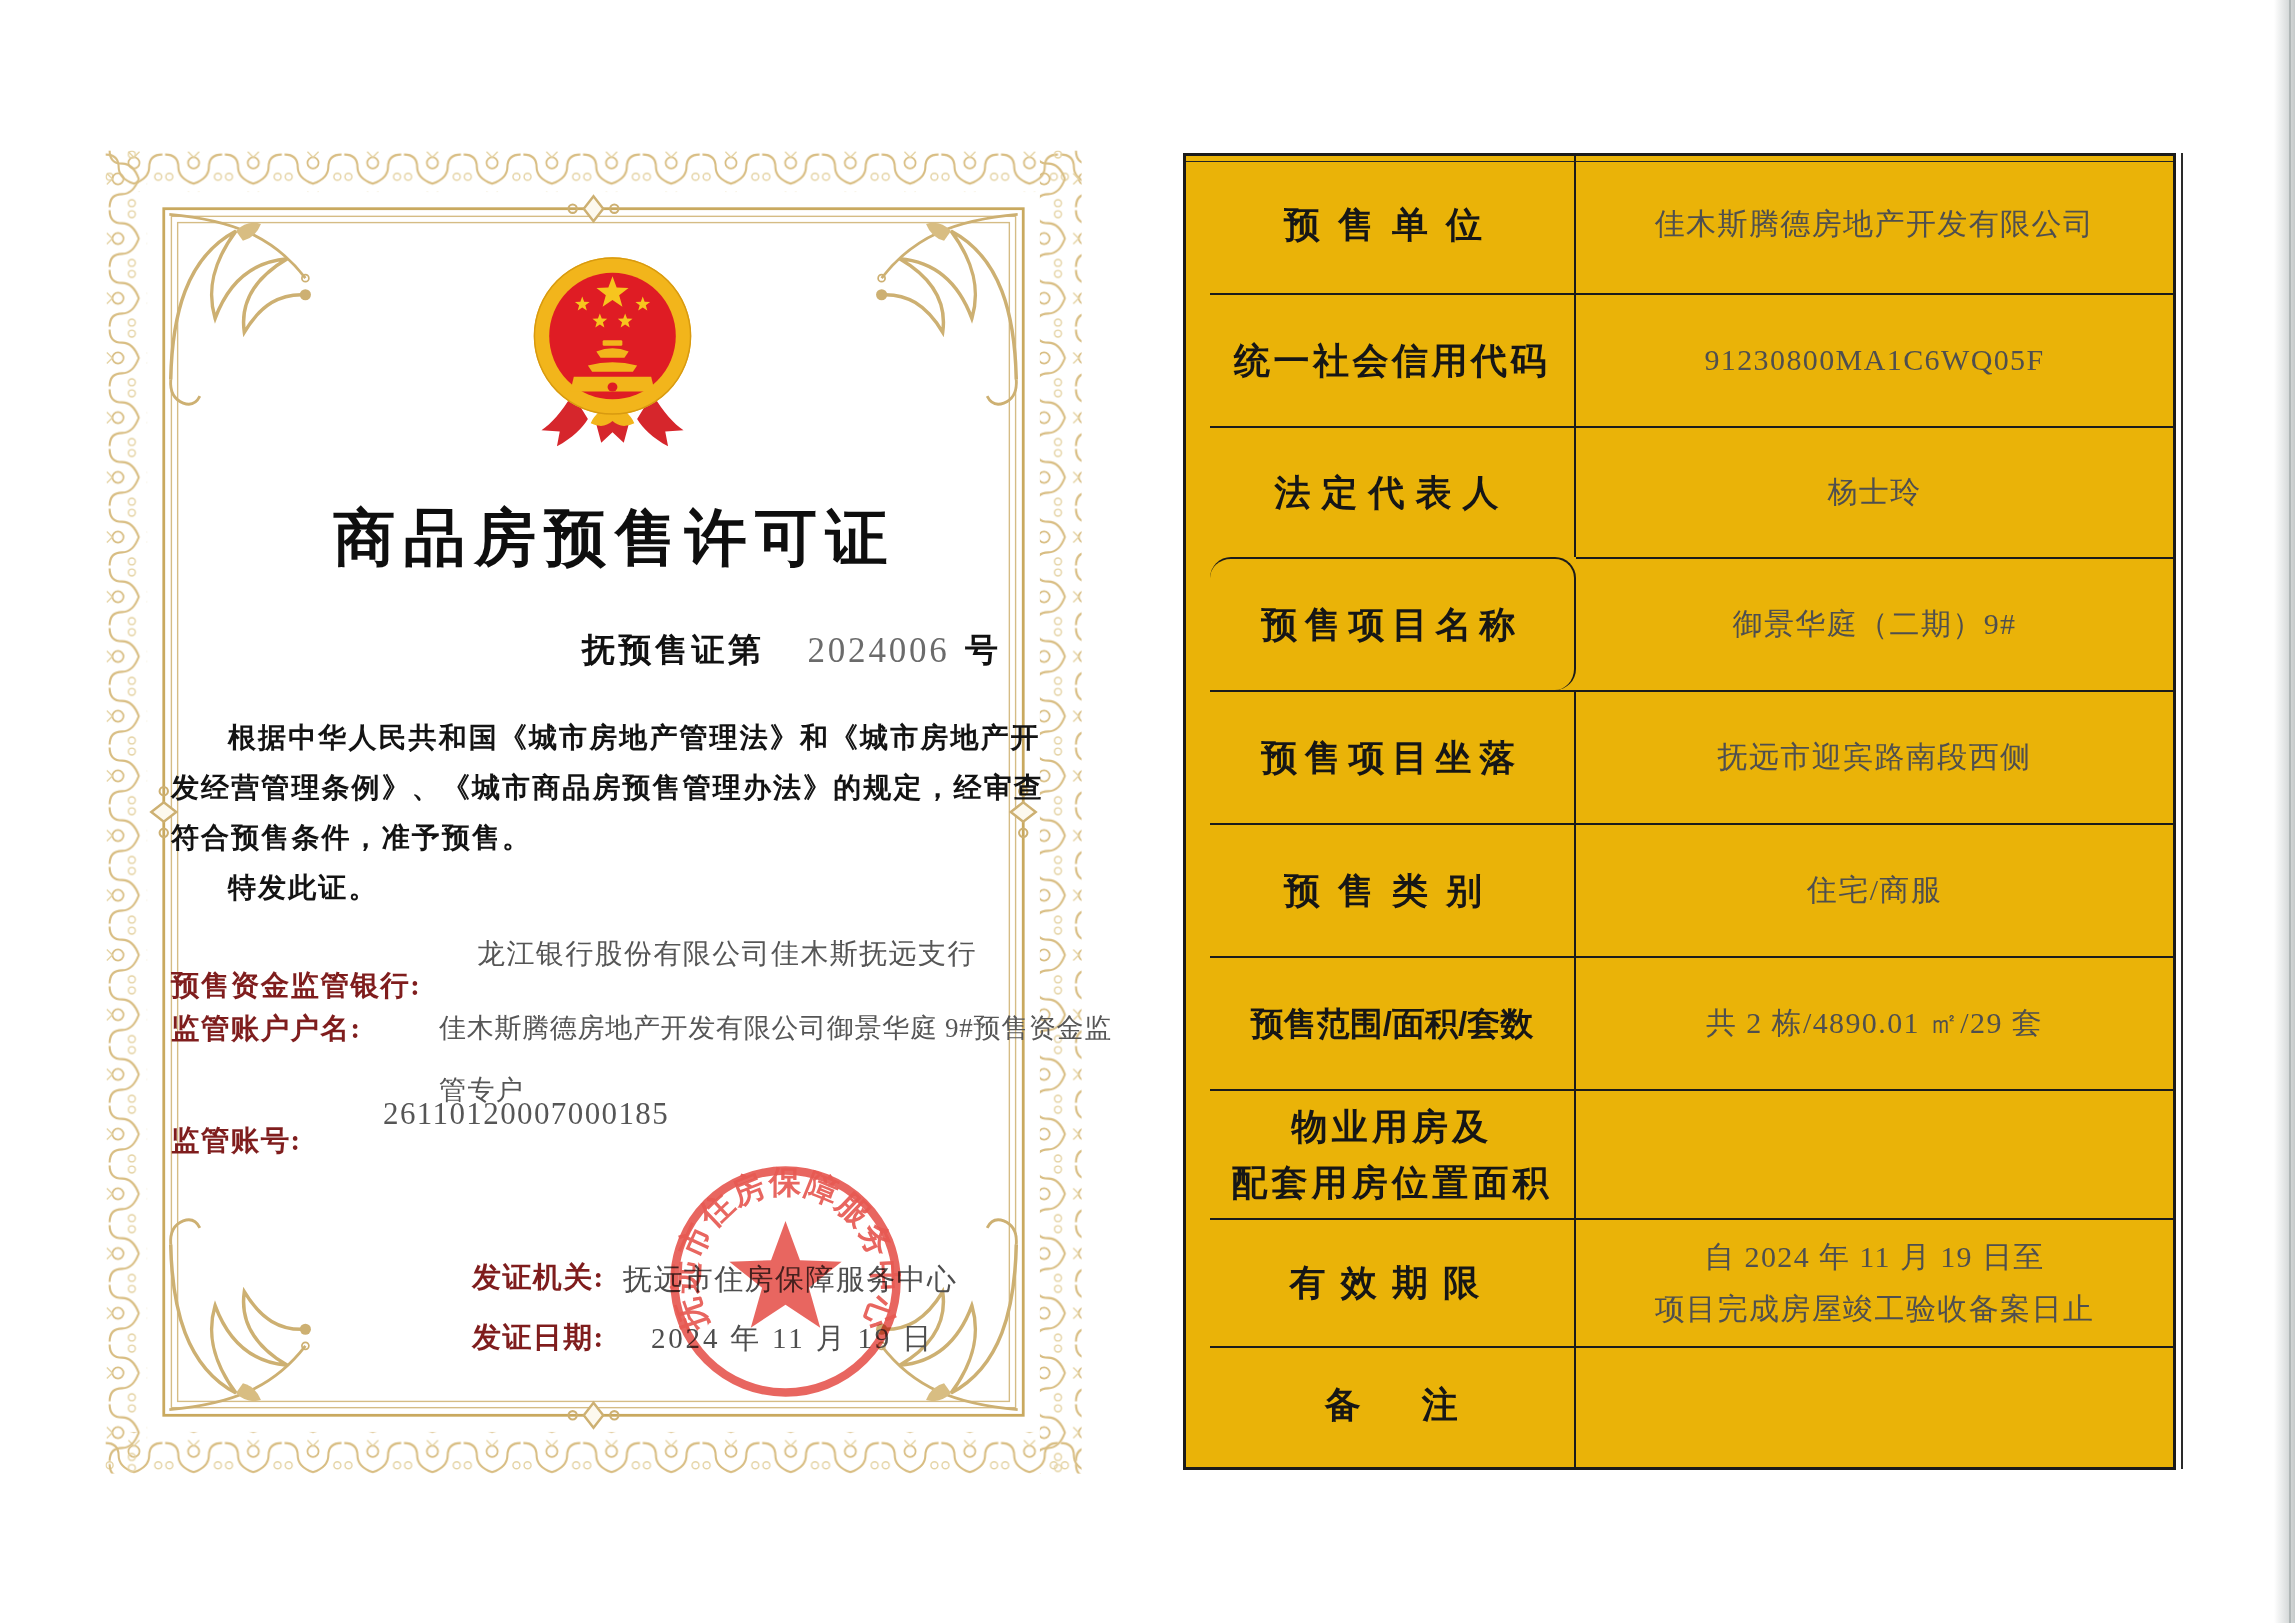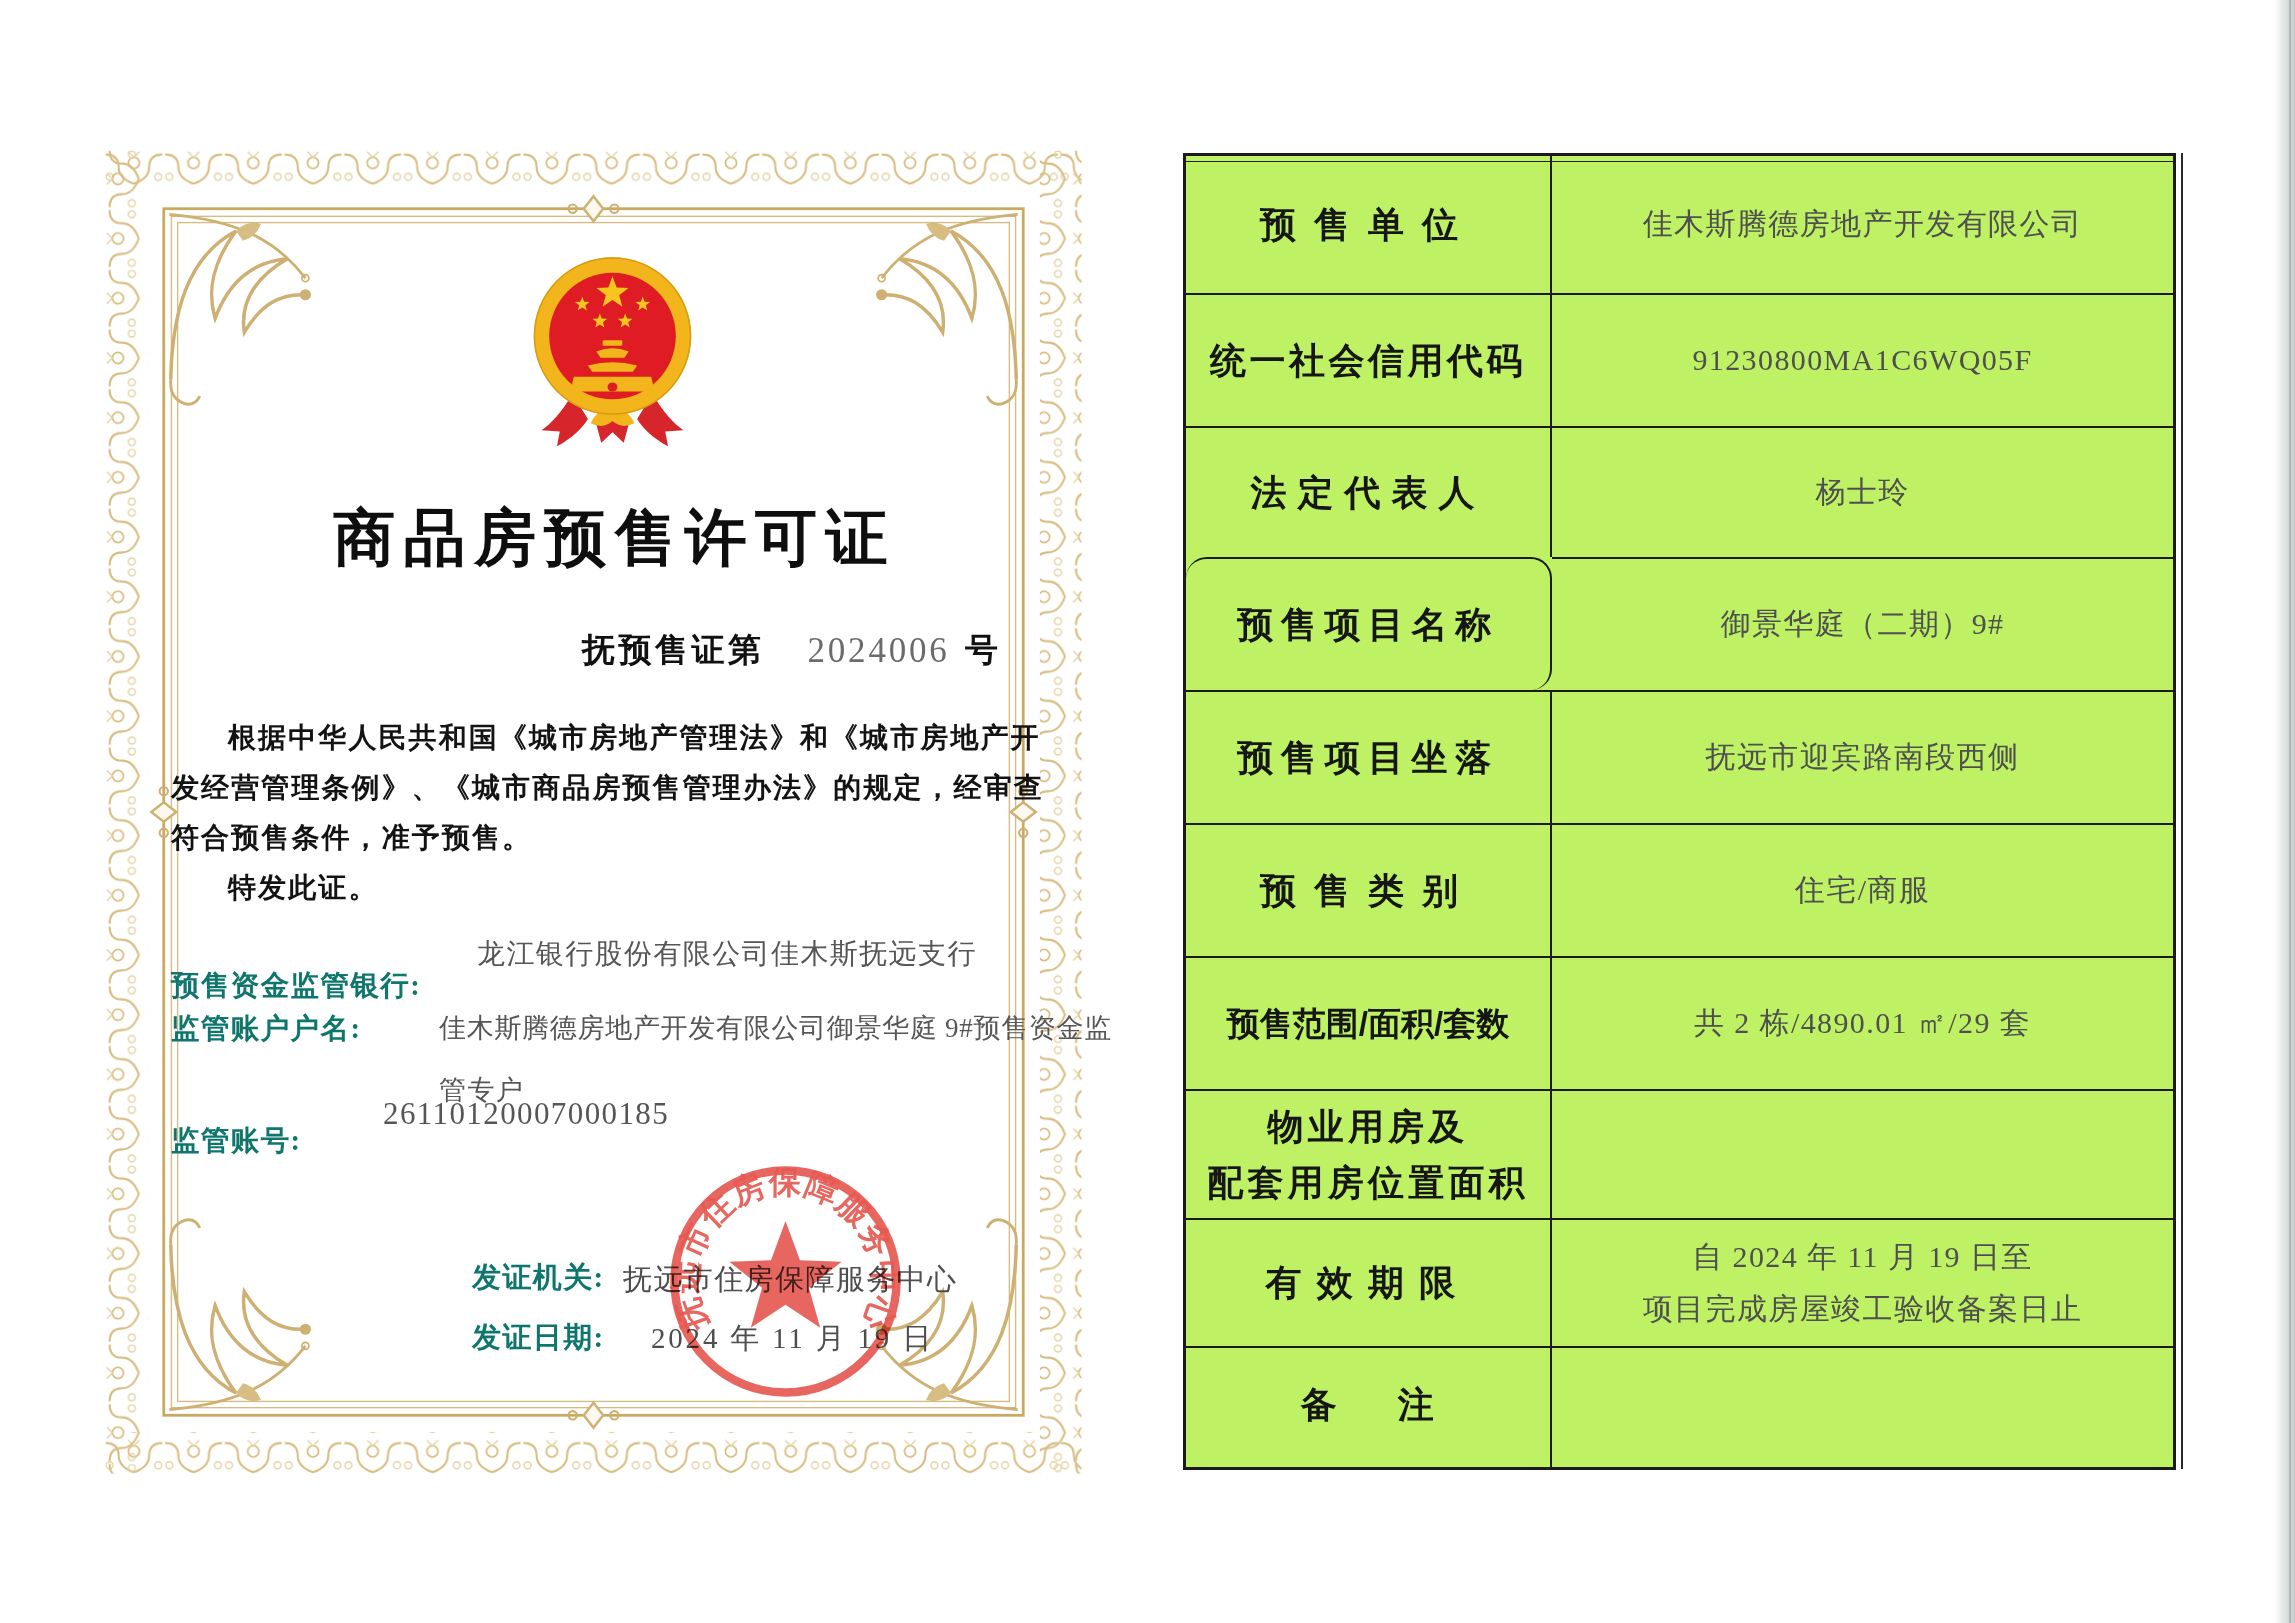--- a/index.html
+++ b/index.html
@@ -26,21 +26,21 @@
   }
   .cert-no .lbl{font-size:33px;font-weight:700;color:#111;letter-spacing:3.5px;}
   .cert-no .num{font-size:35px;color:#6b6b6b;letter-spacing:2.8px;margin-left:43px;font-weight:400;}
   .cert-no .suf{font-size:33px;font-weight:700;color:#111;margin-left:15.3px;}
 
   .cert-body{position:absolute;left:67px;top:564px;width:868px;color:#131313;}
   .cert-body .bline{
     font-size:28px;font-weight:700;line-height:50px;letter-spacing:2.1px;white-space:nowrap;
   }
   .cert-body .indent{text-indent:57px;}
-  .cert-label{position:absolute;font-weight:700;color:#0f766e;white-space:nowrap;}
+  .cert-label{position:absolute;font-weight:700;color:#7f1d1d;white-space:nowrap;}
   .cert-value{position:absolute;color:#565656;white-space:nowrap;}
 
   .bank-value{left:373px;top:786px;font-size:28px;letter-spacing:1.4px;}
   .bank-label{left:67px;top:818px;font-size:28.5px;letter-spacing:1.4px;}
   .acct-name-label{left:67px;top:861px;font-size:28.5px;letter-spacing:1.4px;}
   .acct-name-1{left:335px;top:861px;font-size:27px;letter-spacing:0.7px;}
   .acct-name-2{left:335px;top:923px;font-size:27px;letter-spacing:1.4px;}
   .acct-no-value{left:279px;top:947px;font-size:31px;letter-spacing:1.4px;}
   .acct-no-label{left:67px;top:973px;font-size:28.5px;letter-spacing:1.4px;}
 
@@ -48,23 +48,24 @@
   .issuer-value{left:519px;top:1111px;font-size:29px;letter-spacing:1.4px;color:#4e4e4e;}
   .date-label{left:368px;top:1169px;font-size:29px;letter-spacing:1.4px;}
   .date-value{left:547px;top:1170px;font-size:29px;letter-spacing:2.8px;color:#4e4e4e;}
 
   .seal{position:absolute;left:555px;top:1006px;width:253px;height:253px;
         mix-blend-mode:multiply;opacity:.9;}
 
   
   .ptable{
     position:absolute;left:1183px;top:153px;width:993px;height:1317px;
-    box-sizing:border-box;border:3.5px solid #1b1b1b;background:#bef264;
+    box-sizing:border-box;border:3.5px solid #1b1b1b;background:#eab308;
     display:grid;grid-template-columns:366px 1fr;
     grid-template-rows:137px 133px 131px 133px 133px 133px 133px 129px 128px 121px;
+    padding-left:24px;
   }
   .ptable::before{ 
     content:"";position:absolute;left:0;right:0;top:4.9px;height:1.4px;background:#242424;
   }
   .ptable::after{ 
     content:"";position:absolute;top:-3.5px;bottom:-2.1px;right:-10.4px;width:2.1px;background:#2a2a2a;
   }
   .trow{display:contents;}
   .cell{
     display:flex;align-items:center;justify-content:center;text-align:center;

